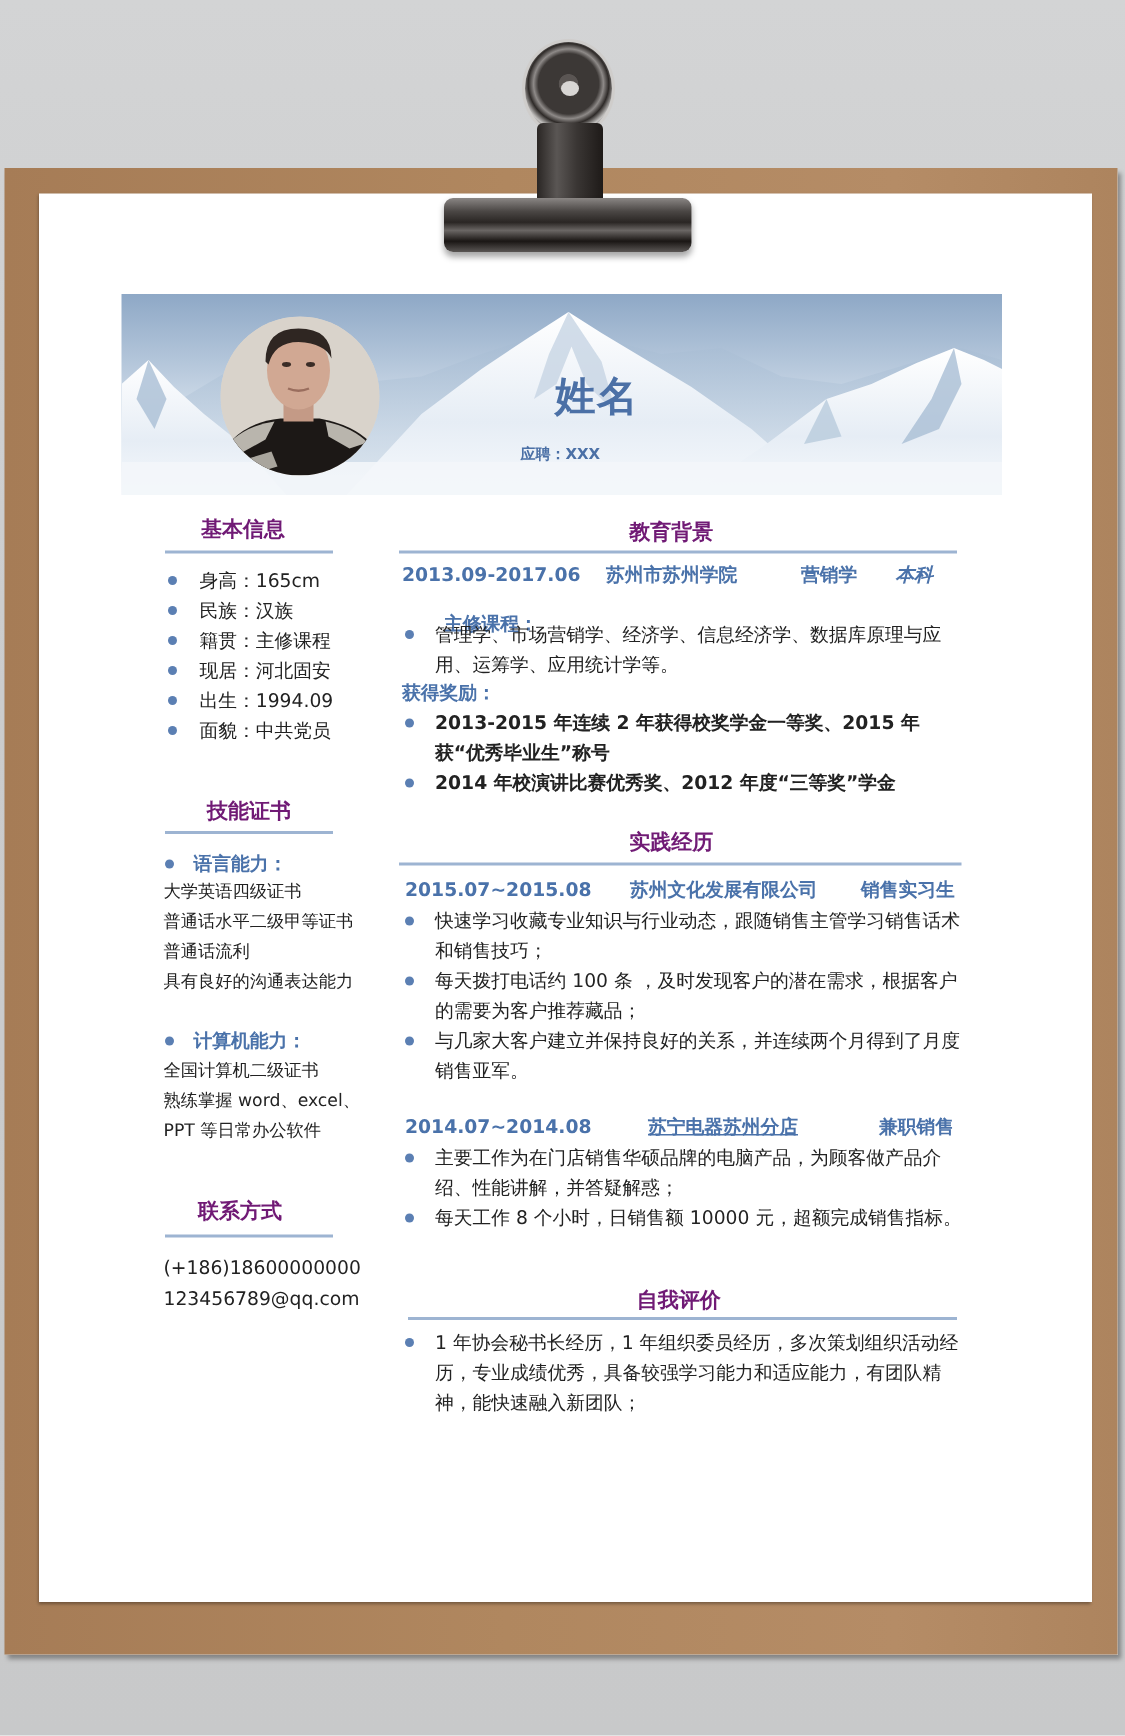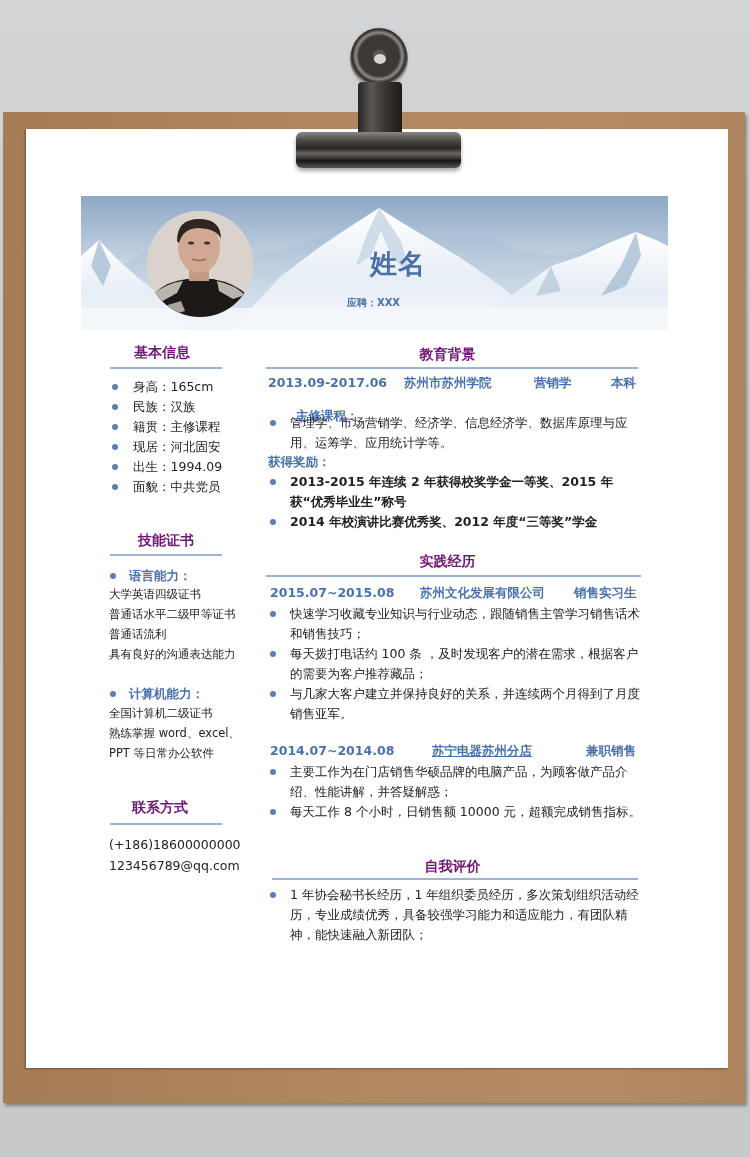--- a/index.html
+++ b/index.html
@@ -191,21 +191,21 @@
   <div>(+186)18600000000</div>
   <div>123456789@qq.com</div>
 </div>
 
 <div class="sec-title" style="left:400px; top:346px; width:95px;">教育背景</div>
 <div class="rule" style="left:266px; top:367px; width:372px;"></div>
 <div class="row-head" style="left:268px; top:374px; width:370px;">
   <span style="left:0;">2013.09-2017.06</span>
   <span style="left:136px;">苏州市苏州学院</span>
   <span style="left:266px;">营销学</span>
-  <span style="left:343px;">本科</span>
+  <span style="left:329px;font-style:italic;">本科</span>
 </div>
 <div class="sub-head" style="top:408px;margin-left:28px;">主修课程：</div>
 <ul class="bullets" style="left:268px; top:413px; width:372px;">
   <li>管理学、市场营销学、经济学、信息经济学、数据库原理与应用、运筹学、应用统计学等。</li>
 </ul>
 <div class="sub-head" style="top:454px;">获得奖励：</div>
 <ul class="bullets" style="left:268px; top:472px; width:372px;font-weight:bold;">
   <li>2013-2015 年连续 2 年获得校奖学金一等奖、2015 年获“优秀毕业生”称号</li>
   <li>2014 年校演讲比赛优秀奖、2012 年度“三等奖”学金</li>
 </ul>

